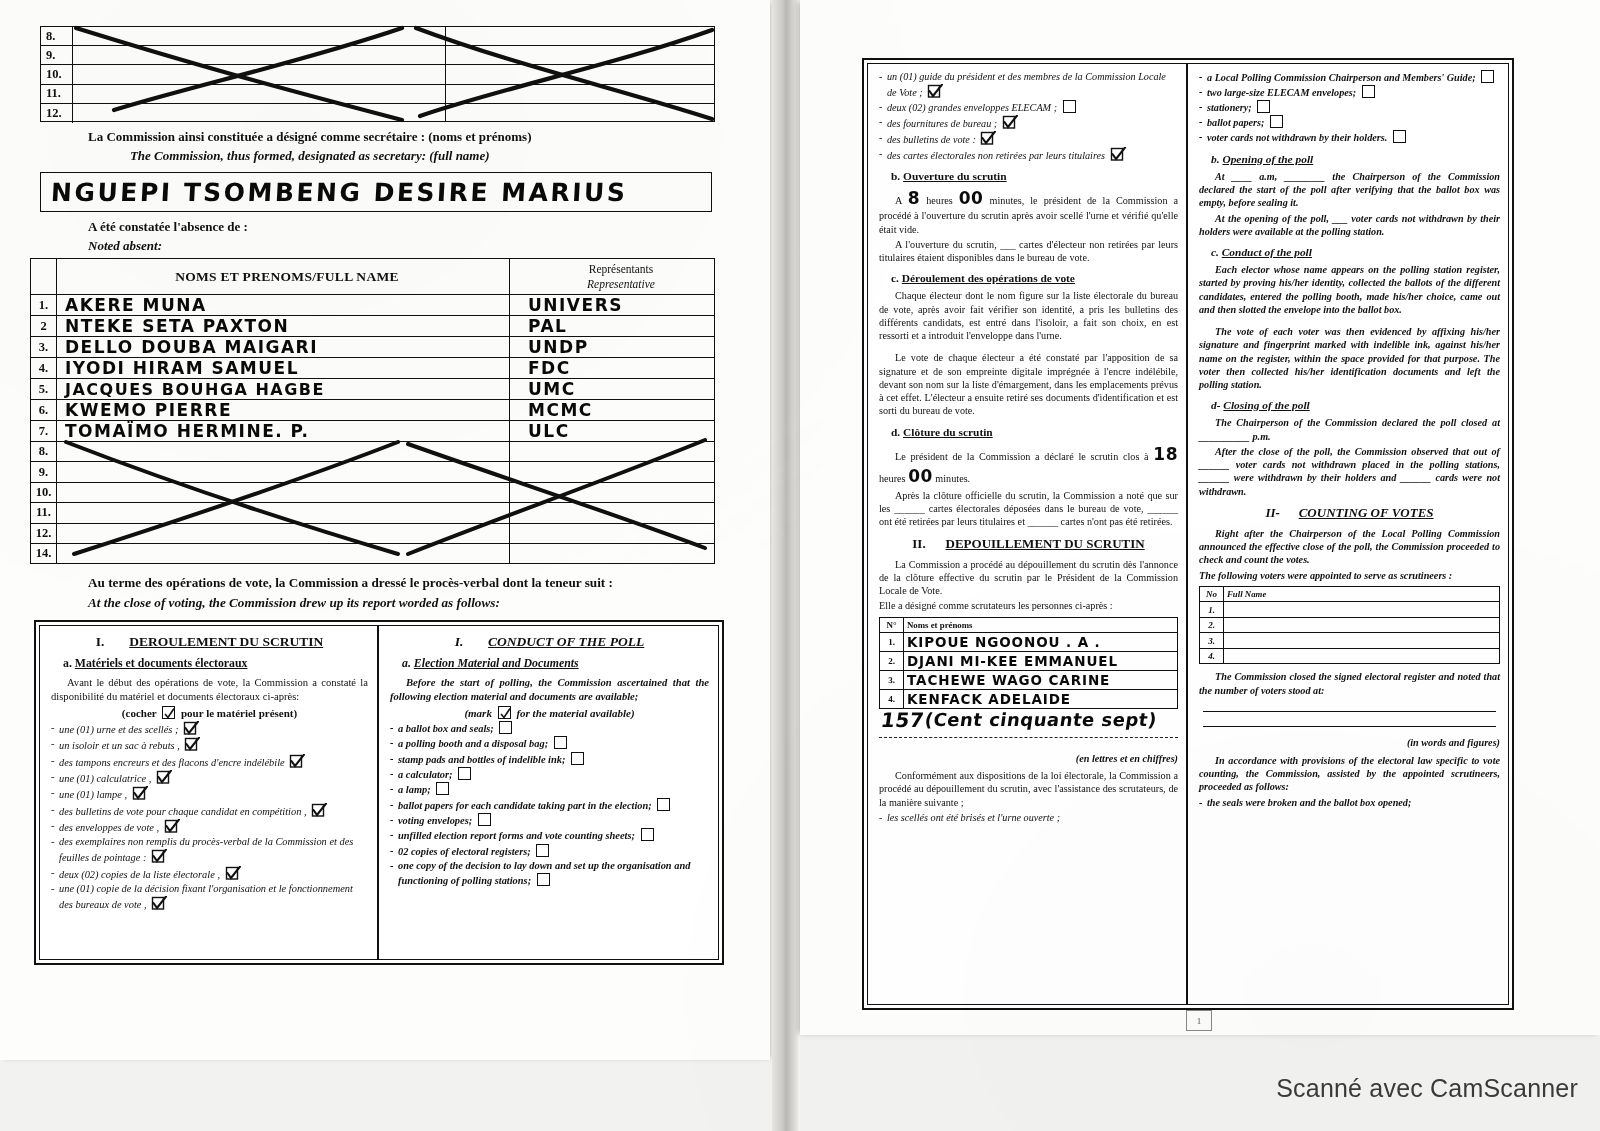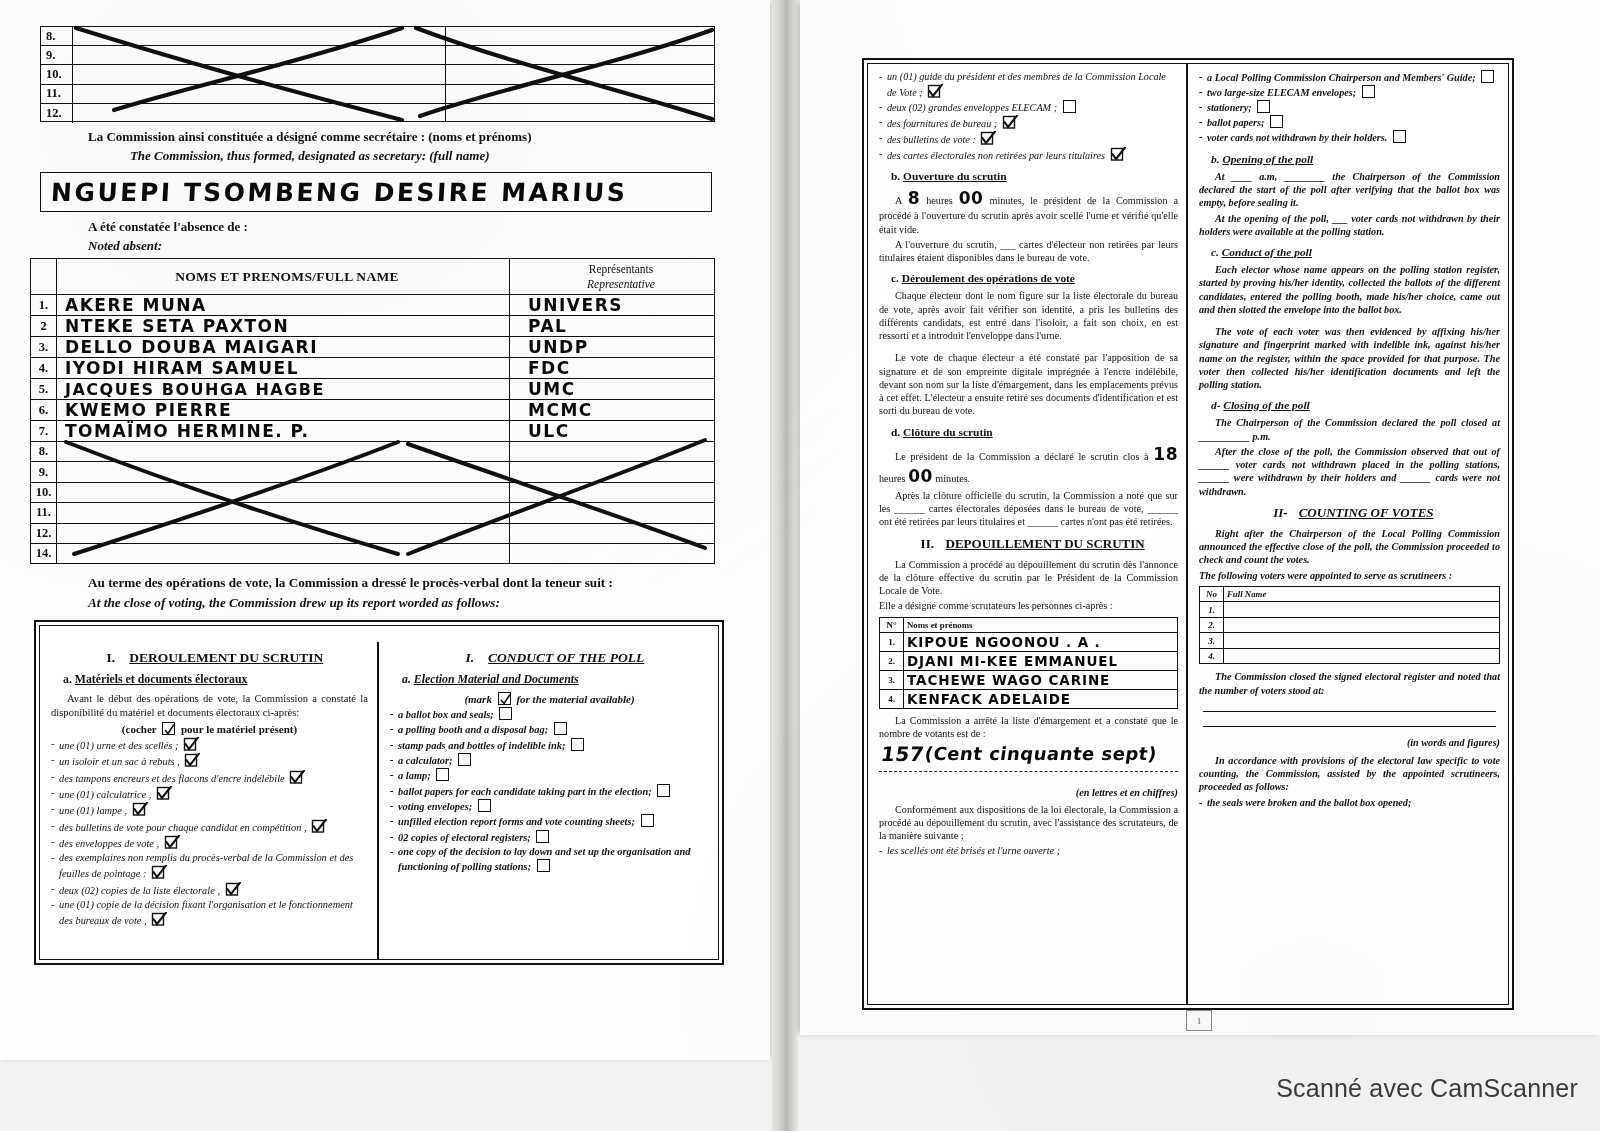--- a/index.html
+++ b/index.html
@@ -115,24 +115,24 @@
   
   #mid-note { position:absolute; left:88px; top:573px; width:640px;
               font-size:13.2px; line-height:1.5; }
 
   
   #box-I {
     position:absolute; left:34px; top:620px; width:690px; height:345px;
     border:2.6px solid #111; padding:3px; background:#fff;
   }
   #box-I .inner { border:1.2px solid #111; width:100%; height:100%; display:flex; }
-  #box-I .col { width:50%; padding:7px 9px 0 11px; position:relative;margin-top:16px; }
+  #box-I .col { width:50%; padding:7px 9px 0 11px; position:relative; }
   #box-I .col.left  { border-right:2.2px solid #111; }
   .sec-head { text-align:center; font-size:13.5px; font-weight:bold; margin:1px 0 6px; }
-  .sec-head .numlbl { display:inline-block; min-width:30px; text-align:center; }
+  .sec-head .numlbl { display:inline-block; min-width:30px; text-align:left; }
   .sub-head { font-size:11.8px; font-weight:bold; margin:0 0 5px 12px; }
   .body-p { font-size:10.6px; line-height:1.28; text-align:justify; margin:0 0 2px; }
   .body-p.ind { text-indent:16px; }
   .mark-line { font-size:11px; font-weight:bold; text-align:center; margin:3px 0 2px; }
   ul.items { list-style:none; margin:0; padding:0; }
   ul.items li { font-size:10.4px; line-height:1.33; position:relative;
                 padding-left:8px; margin-bottom:.5px;font-style:italic; }
   ul.items li::before { content:"-"; position:absolute; left:0; }
   .cbx { display:inline-block; width:13px; height:13px; border:1.4px solid #111;
          vertical-align:-2px; margin:0 3px; background:#fff; position:relative; }
@@ -387,20 +387,21 @@
 
     <div class="col">
       <div class="sec-head en">
         <span class="numlbl">I.</span>
         <span class="u">CONDUCT OF THE POLL</span>
       </div>
       <div class="sub-head en">
         <span>a.</span>
         <span class="u">Election Material and Documents</span>
       </div>
+      <p class="body-p ind en">Before the start of polling, the Commission ascertained that the following election material and documents are available;</p>
       <div class="mark-line en">
         <span>(mark</span>
         <span class="cbx">
           <svg width="13" height="13" viewBox="0 0 13 13" style="position:absolute;left:0;top:0">
             <path d="M2,7 L5,10.5 L11,1.5" stroke="#111" stroke-width="1.6" fill="none"></path>
           </svg>
         </span>
         <span>for the material available)</span>
       </div>
       <ul class="items en" id="en-items">
@@ -503,21 +504,20 @@
               <td class="cno">3.</td>
               <td><span class="hand">TACHEWE WAGO CARINE</span></td>
             </tr>
             <tr>
               <td class="cno">4.</td>
               <td><span class="hand">KENFACK ADELAIDE</span></td>
             </tr>
           </tbody>
       </table>
 
-      <p class="body-p ind" style="margin-top:5px">La Commission a arrêté la liste d'émargement et a constaté que le nombre de votants est de :</p>
       <div style="position:relative;height:40px">
         <span class="hand-cursive" style="font-size:20px;position:absolute;left:2px;top:-1px">157</span>
         <span class="hand-cursive" style="font-size:18px;position:absolute;left:46px;top:0px">(Cent cinquante sept)</span>
         <div style="position:absolute;left:0;right:0;top:28px;border-bottom:1.2px dashed #222"></div>
       </div>
       <div class="centered-note en">(en lettres et en chiffres)</div>
       <p class="body-p ind" style="margin-top:5px">Conformément aux dispositions de la loi électorale, la Commission a procédé au dépouillement du scrutin, avec l'assistance des scrutateurs, de la manière suivante ;</p>
       <ul class="items">
         <li>les scellés ont été brisés et l'urne ouverte ;</li>
       </ul>

